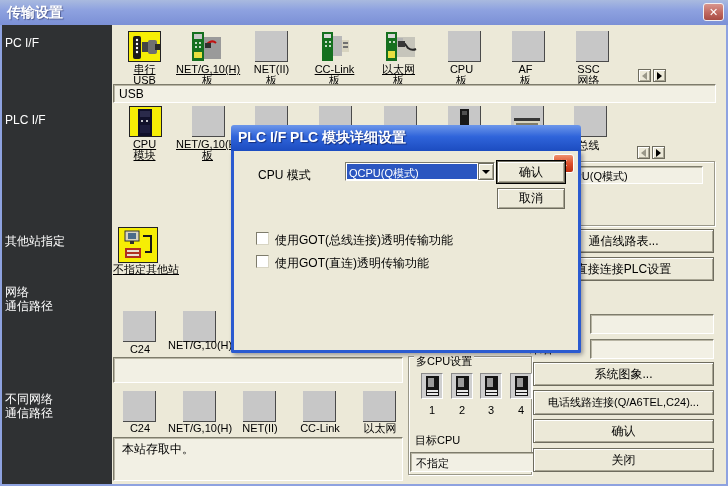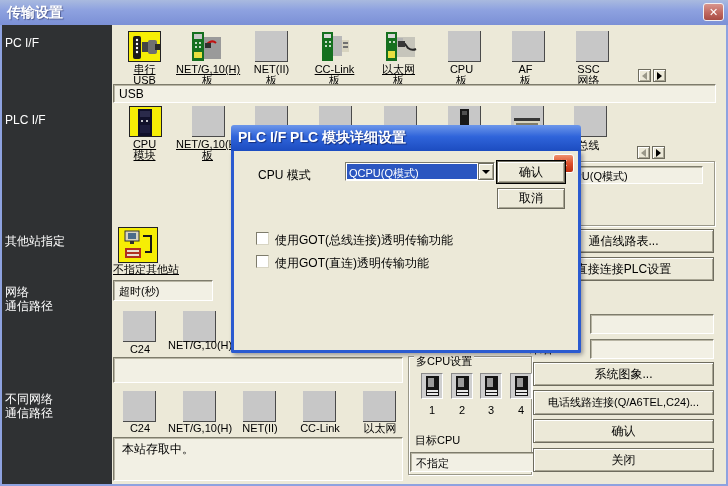--- a/index.html
+++ b/index.html
@@ -258,23 +258,20 @@
       <rect x="6" y="3" width="14" height="10" fill="#d8d4c0" stroke="#303030"></rect>
       <rect x="9" y="5" width="8" height="6" fill="#4a6a8a"></rect>
       <rect x="11" y="13" width="4" height="3" fill="#303030"></rect>
       <rect x="6" y="20" width="16" height="10" fill="#b03020"></rect>
       <rect x="8" y="22" width="12" height="2" fill="#e8e0d0"></rect>
       <rect x="8" y="26" width="12" height="2" fill="#e8e0d0"></rect>
       <path d="M24 8 h8 v16 h-6" stroke="#181818" stroke-width="2" fill="none"></path>
     </svg>
   </div>
   <div class="ic-label u" style="left:101px;top:264px;width:90px;">不指定其他站</div>
-  <div class="sunken" style="left:113px;top:280px;width:100px;height:21px;font-size:11px;">
-    <span class="txt" style="padding-top:3px;">超时(秒)</span>
-  </div>
 
   <div class="icon" style="left:123px;top:311px;"></div>
   <div class="ic-label" style="left:108px;top:344px;width:64px;">C24</div>
   <div class="icon" style="left:183px;top:311px;"></div>
   <div class="ic-label" style="left:168px;top:340px;width:64px;">NET/G,10(H)</div>
 
   <div class="sunken" style="left:113px;top:357px;width:290px;height:26px;"></div>
 
   <div class="icon" style="left:123px;top:391px;"></div>
   <div class="ic-label" style="left:108px;top:423px;width:64px;">C24</div>

